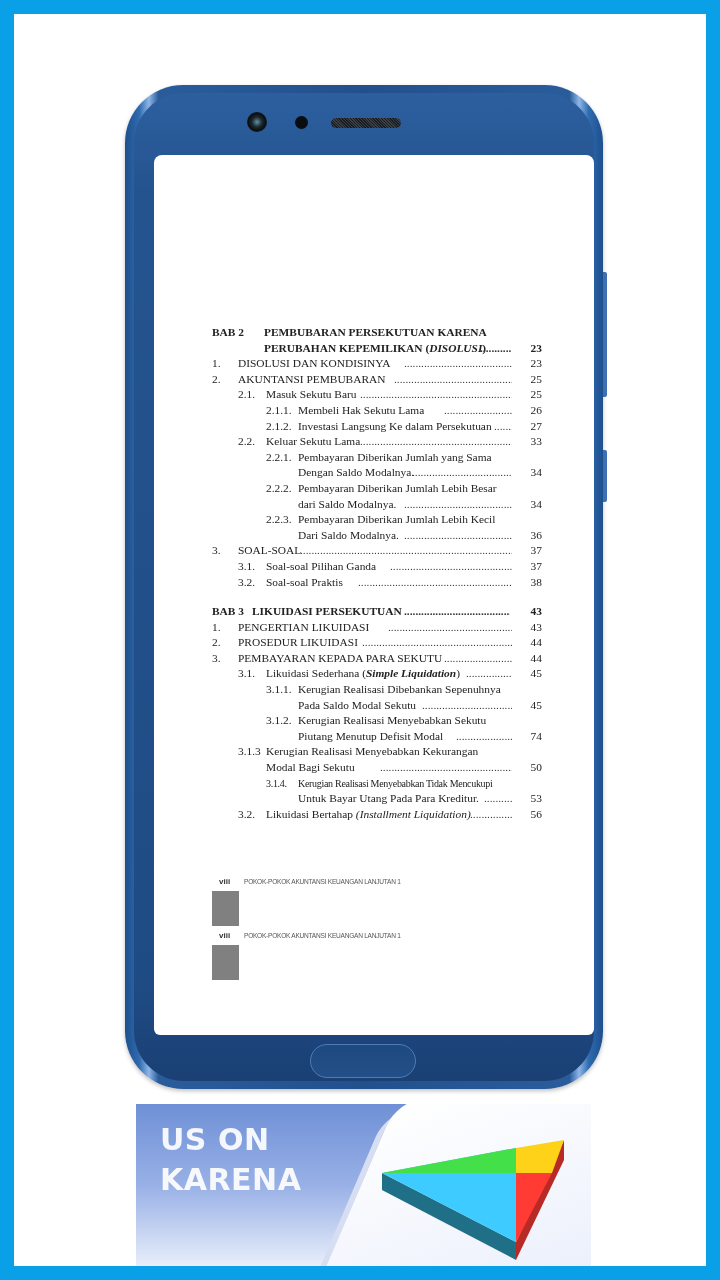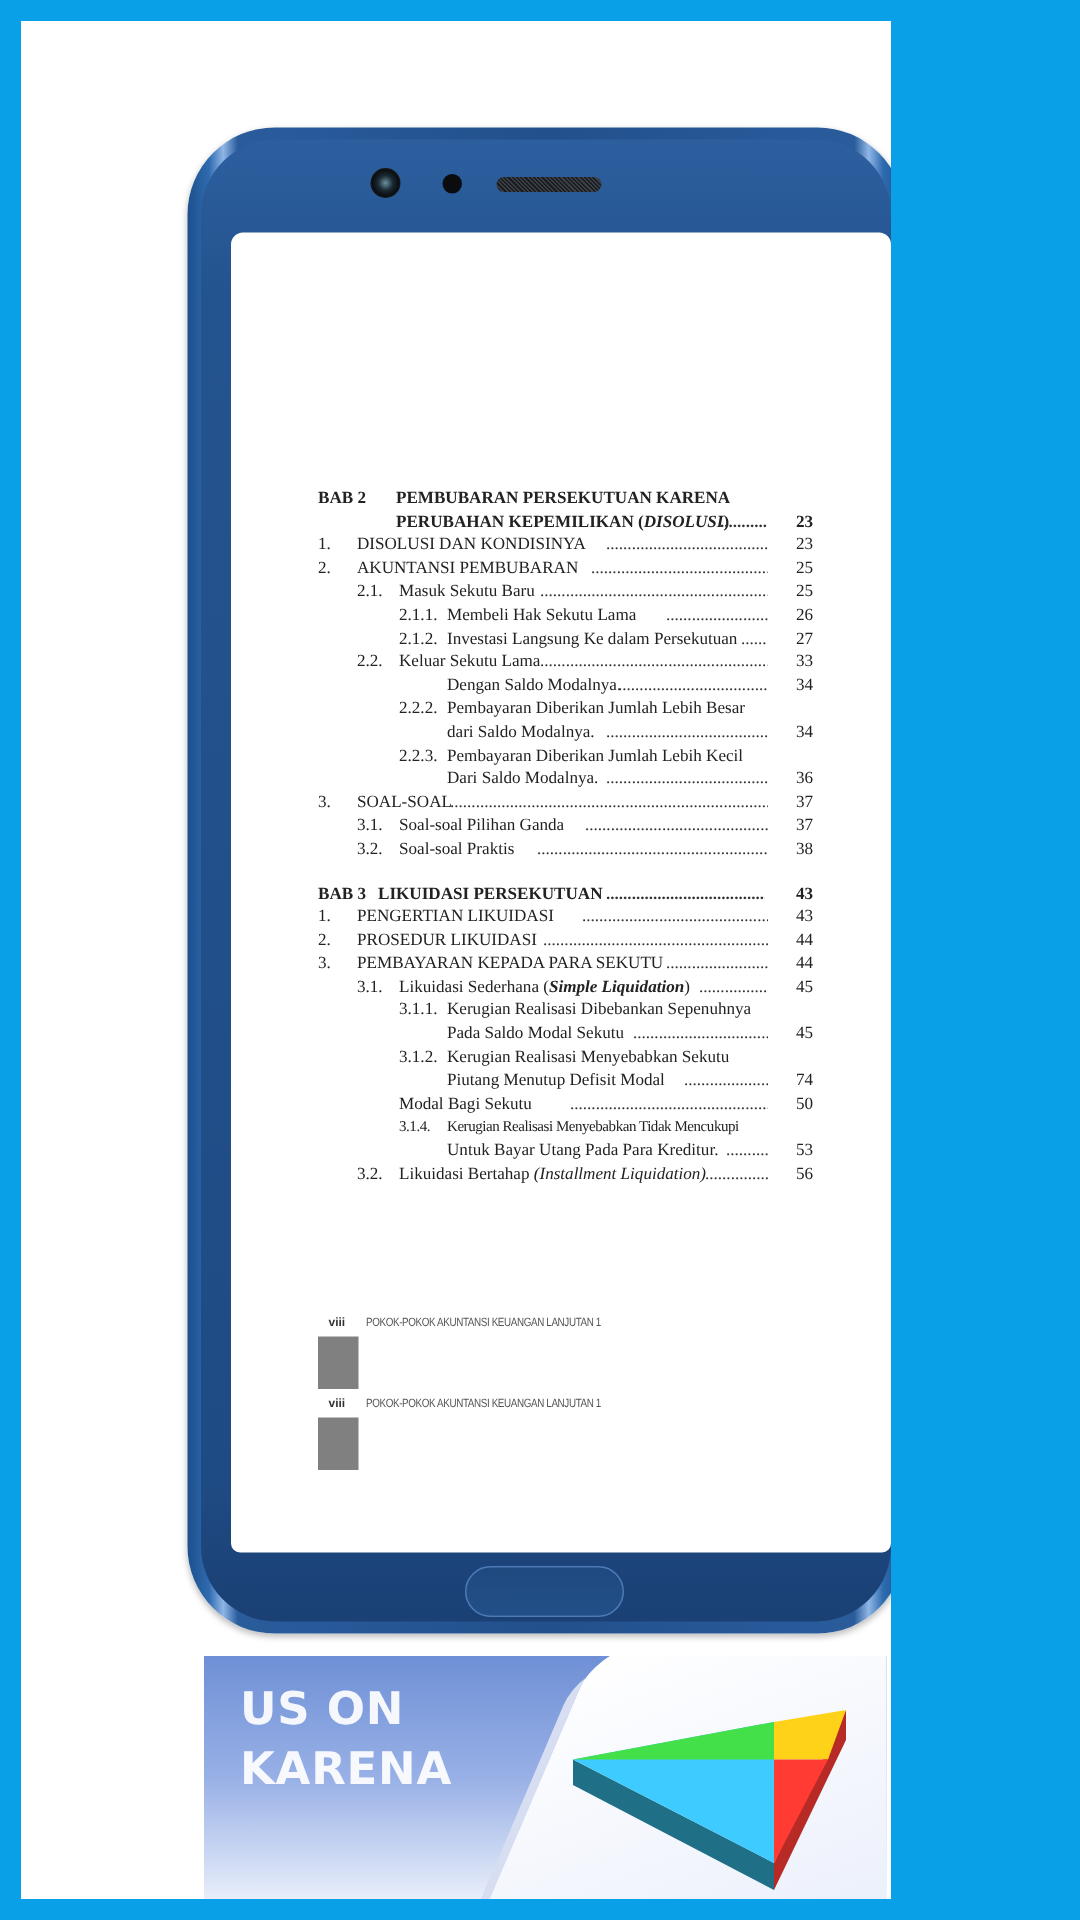--- a/index.html
+++ b/index.html
@@ -1,21 +1,21 @@
 <!DOCTYPE html>
 <html><head>
 <meta charset="utf-8">
 <style>
   html, body { margin:0; padding:0; }
   body {
     width:720px; height:1280px; position:relative; overflow:hidden;
     background:#0aa0e8; font-family:"Liberation Serif", serif;
   }
   .canvas {
-    position:absolute; left:14px; top:14px; width:580px; height:1252px;
+    position:absolute; left:14px; top:14px; width:692px; height:1252px;
     background:#ffffff; overflow:hidden;
   }
   
   .phone {
     position:absolute; left:111px; top:71px; width:478px; height:1004px;
     border-radius:58px;
     background:linear-gradient(90deg,#1d4f8c 0%,#2f6bb0 3%,#8fb6e6 5%,#2a5c9c 7%,#22508d 50%,#2a5c9c 93%,#8fb6e6 95%,#2f6bb0 97%,#1d4f8c 100%);
     box-shadow:0 2px 4px rgba(0,0,0,0.25);
   }
   .phone-inner {
@@ -133,20 +133,24 @@
             <span class="dots" style="left:282px;width:18px">.......</span>
             <span class="pg">27</span>
           </div>
           <div class="row">
             <span class="num" style="left:26px">2.2.</span>
             <span class="txt" style="left:54px">Keluar Sekutu Lama</span>
             <span class="dots" style="left:148px;width:152px">......................................................................</span>
             <span class="pg">33</span>
           </div>
           <div class="row">
+            <span class="num" style="left:54px">2.2.1.</span>
+            <span class="txt" style="left:86px">Pembayaran Diberikan Jumlah yang Sama</span>
+          </div>
+          <div class="row">
             <span class="txt" style="left:86px">Dengan Saldo Modalnya.</span>
             <span class="dots" style="left:200px;width:100px">.............................................</span>
             <span class="pg">34</span>
           </div>
           <div class="row">
             <span class="num" style="left:54px">2.2.2.</span>
             <span class="txt" style="left:86px">Pembayaran Diberikan Jumlah Lebih Besar</span>
           </div>
           <div class="row">
             <span class="txt" style="left:86px">dari Saldo Modalnya.</span>
@@ -225,20 +229,24 @@
             <span class="pg">45</span>
           </div>
           <div class="row">
             <span class="num" style="left:54px">3.1.2.</span>
             <span class="txt" style="left:86px">Kerugian Realisasi Menyebabkan Sekutu</span>
           </div>
           <div class="row">
             <span class="txt" style="left:86px">Piutang Menutup Defisit Modal</span>
             <span class="dots" style="left:244px;width:56px">.........................</span>
             <span class="pg">74</span>
+          </div>
+          <div class="row">
+            <span class="num" style="left:26px">3.1.3</span>
+            <span class="txt" style="left:54px">Kerugian Realisasi Menyebabkan Kekurangan</span>
           </div>
           <div class="row">
             <span class="txt" style="left:54px">Modal Bagi Sekutu</span>
             <span class="dots" style="left:168px;width:132px">............................................................</span>
             <span class="pg">50</span>
           </div>
           <div class="row" style="font-size:10px;letter-spacing:-0.3px">
             <span class="num" style="left:54px">3.1.4.</span>
             <span class="txt" style="left:86px">Kerugian Realisasi Menyebabkan Tidak Mencukupi</span>
           </div>

